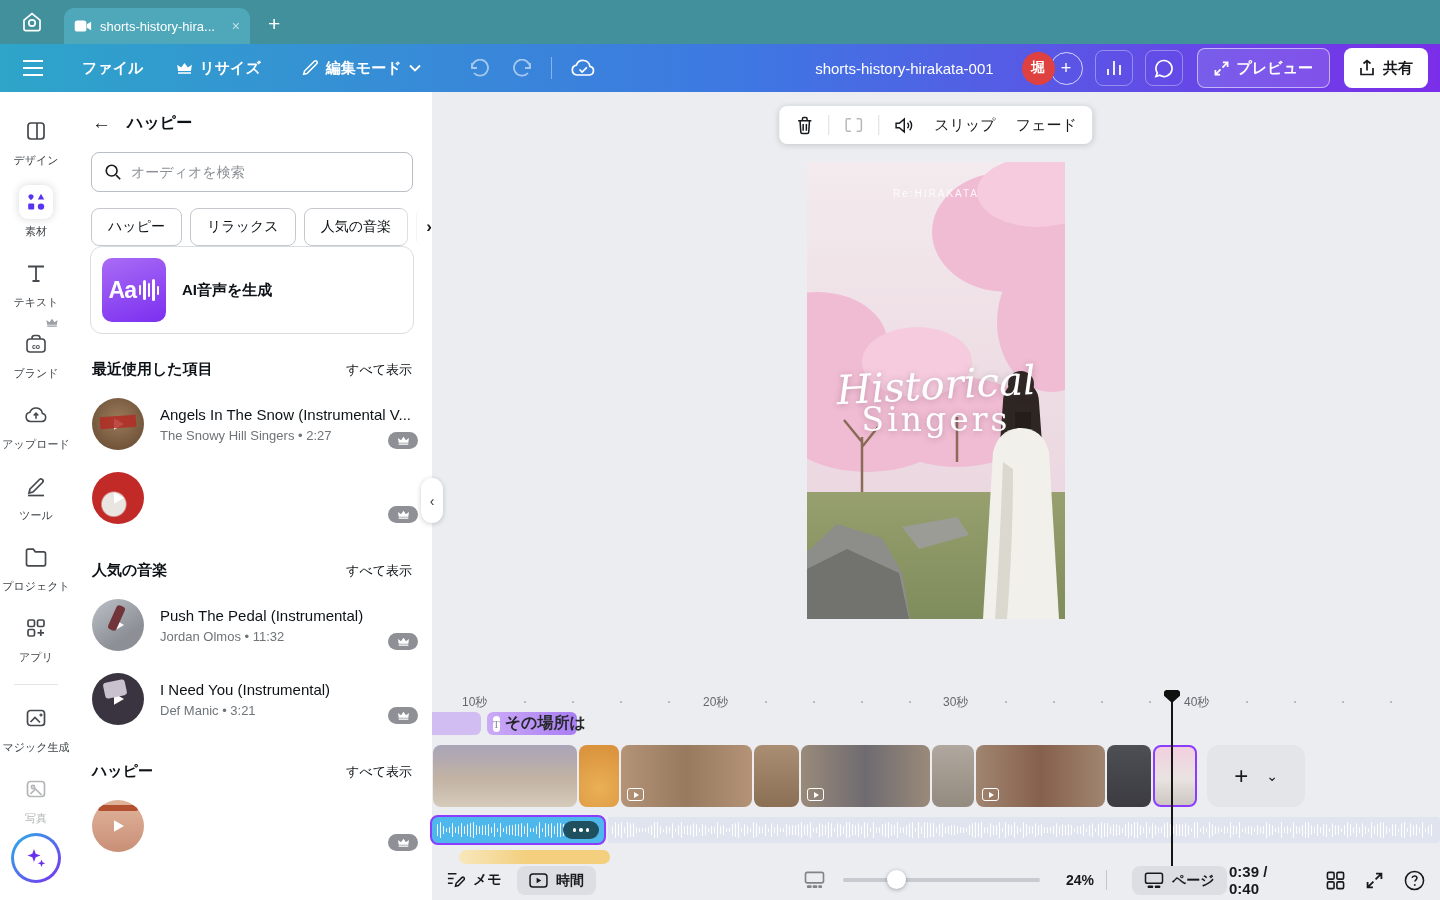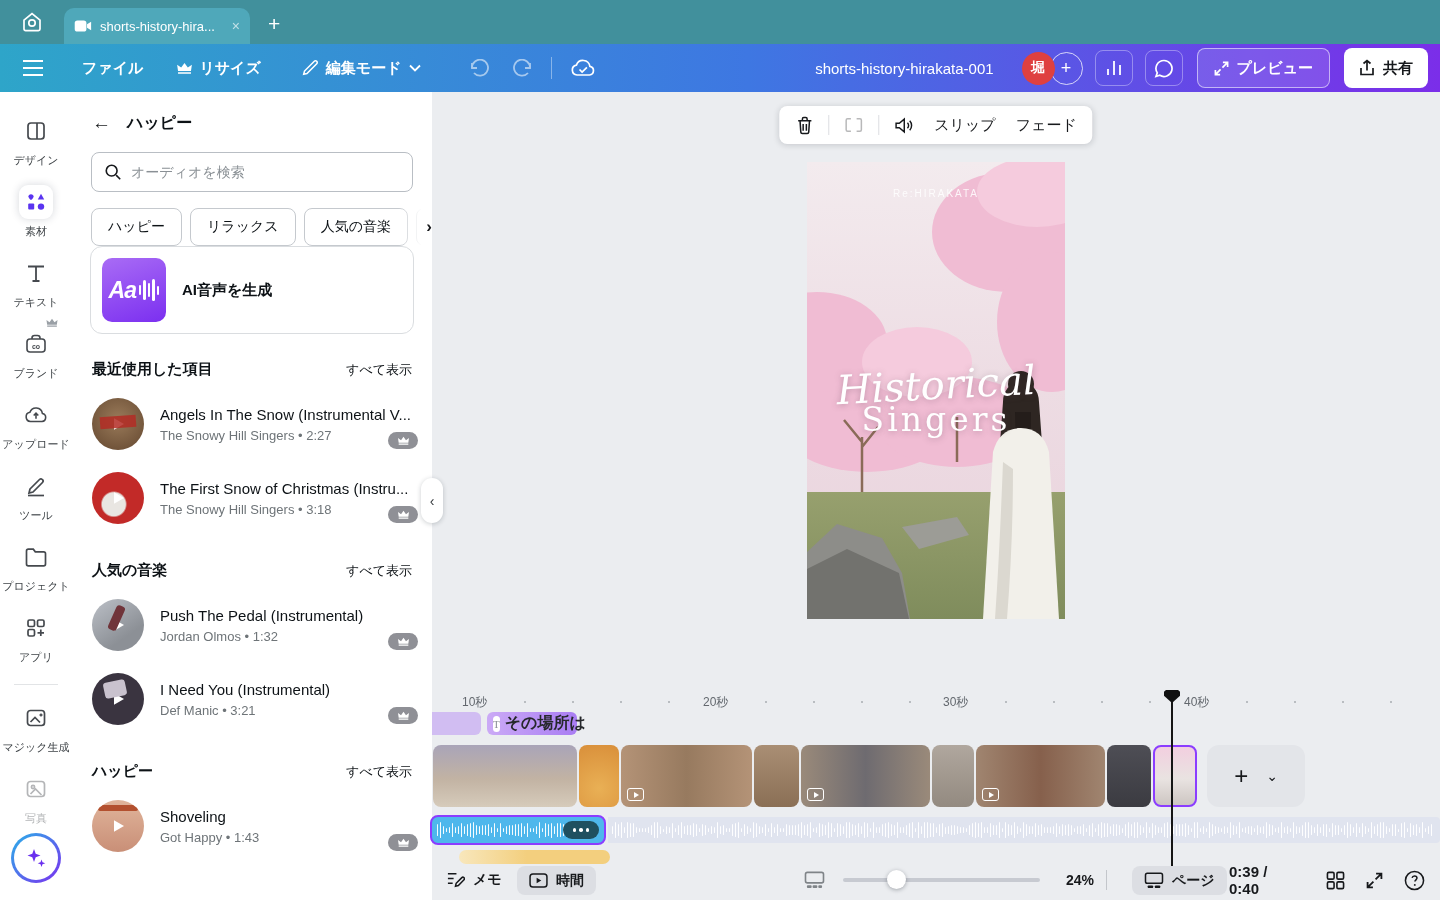--- a/index.html
+++ b/index.html
@@ -51,21 +51,21 @@
   .searchbox { margin:14px 19px 0; height:40px; border:1px solid #B9BEC4; border-radius:8px; display:flex; align-items:center; gap:9px; padding:0 12px; }
   .searchbox input { border:none; outline:none; font-size:14px; color:#0D1216; flex:1; font-family:inherit; }
   .searchbox input::placeholder { color:#8A9095; }
   .chips { margin:16px 0 0 19px; display:flex; gap:8px; overflow:hidden; position:relative; width:341px; }
   .chip { height:38px; border:1px solid #C5C9CE; border-radius:8px; padding:0 16px; display:flex; align-items:center; font-size:14px; color:#0D1216; white-space:nowrap; cursor:pointer; flex:0 0 auto; }
   .chips-fade { position:absolute; right:0; top:0; width:34px; height:38px; background:linear-gradient(90deg,rgba(255,255,255,0),#fff 70%); display:flex; align-items:center; justify-content:flex-end; }
   .chips-fade span { font-size:17px; color:#17191C; cursor:pointer; font-weight:600; }
   .sect-label { padding:24px 20px 10px; font-size:15px; font-weight:700; color:#0D1216; }
   .ai-card { margin:0 18px; border:1px solid #DADDE0; border-radius:12px; padding:11px; display:flex; align-items:center; gap:16px; cursor:pointer; }
   .ai-ic { width:64px; height:64px; border-radius:10px; background:linear-gradient(160deg,#A96CF5 0%,#7B2FF0 100%); color:#fff; display:flex; align-items:center; justify-content:center; gap:3px; }
-  .ai-ic .aa { font-size:23px; font-weight:700; letter-spacing:-1px;font-style:italic; }
+  .ai-ic .aa { font-size:23px; font-weight:700; letter-spacing:-1px; }
   .ai-ic .bars { display:flex; align-items:center; gap:2px; }
   .ai-ic .bars i { width:2.5px; background:#fff; border-radius:2px; display:block; }
   .ai-label { font-size:15px; font-weight:700; color:#0D1216; }
   .sec-head { display:flex; align-items:center; justify-content:space-between; padding:26px 20px 8px; }
   .sec-head h3 { font-size:15px; font-weight:700; color:#0D1216; }
   .see-all { font-size:13px; color:#0D1216; cursor:pointer; }
   .trow { display:flex; align-items:center; gap:16px; padding:11px 20px; position:relative; cursor:pointer; }
   .thumb { width:52px; height:52px; border-radius:50%; flex:0 0 52px; position:relative; overflow:hidden; }
   .thumb .pl { position:absolute; inset:0; display:flex; align-items:center; justify-content:center; color:#fff; }
   .t-carols { background:radial-gradient(circle at 50% 42%,#9A7B5A,#6B4E35 85%); }
@@ -425,24 +425,20 @@
       </span>
   </div>
   <div class="trow">
     <div class="thumb t-santa">
         <span class="pl">
           <svg width="18" height="18" viewBox="0 0 18 18" fill="#fff">
             <path d="M5 3.2 15 9 5 14.8Z"></path>
           </svg>
         </span>
       </div>
-    <div class="tinfo">
-      <div class="ttitle">The First Snow of Christmas (Instru...</div>
-      <div class="tmeta">The Snowy Hill Singers • 3:18</div>
-    </div>
     <span class="crown-pill">
         <svg width="11" height="9" viewBox="0 0 16 13" fill="#fff">
           <path d="M1 11h14v1.6H1zM1 9.8 0 3l4.4 3L8 1l3.6 5L16 3l-1 6.8Z"></path>
         </svg>
       </span>
   </div>
 
   <div class="sec-head">
     <h3>人気の音楽</h3>
     <span class="see-all">すべて表示</span>
@@ -450,21 +446,21 @@
   <div class="trow">
     <div class="thumb t-pedal">
         <span class="pl">
           <svg width="18" height="18" viewBox="0 0 18 18" fill="#fff">
             <path d="M5 3.2 15 9 5 14.8Z"></path>
           </svg>
         </span>
       </div>
     <div class="tinfo">
       <div class="ttitle">Push The Pedal (Instrumental)</div>
-      <div class="tmeta">Jordan Olmos • 1:32</div>
+      <div class="tmeta">Jordan Olmos • 11:32</div>
     </div>
     <span class="crown-pill">
         <svg width="11" height="9" viewBox="0 0 16 13" fill="#fff">
           <path d="M1 11h14v1.6H1zM1 9.8 0 3l4.4 3L8 1l3.6 5L16 3l-1 6.8Z"></path>
         </svg>
       </span>
   </div>
   <div class="trow">
     <div class="thumb t-need">
         <span class="pl">
@@ -489,24 +485,20 @@
     <span class="see-all">すべて表示</span>
   </div>
   <div class="trow">
     <div class="thumb t-shovel">
         <span class="pl">
           <svg width="18" height="18" viewBox="0 0 18 18" fill="#fff">
             <path d="M5 3.2 15 9 5 14.8Z"></path>
           </svg>
         </span>
       </div>
-    <div class="tinfo">
-      <div class="ttitle">Shoveling</div>
-      <div class="tmeta">Got Happy • 1:43</div>
-    </div>
     <span class="crown-pill">
         <svg width="11" height="9" viewBox="0 0 16 13" fill="#fff">
           <path d="M1 11h14v1.6H1zM1 9.8 0 3l4.4 3L8 1l3.6 5L16 3l-1 6.8Z"></path>
         </svg>
       </span>
   </div>
 </div>
 
 <div class="collapse-handle">‹</div>
 

